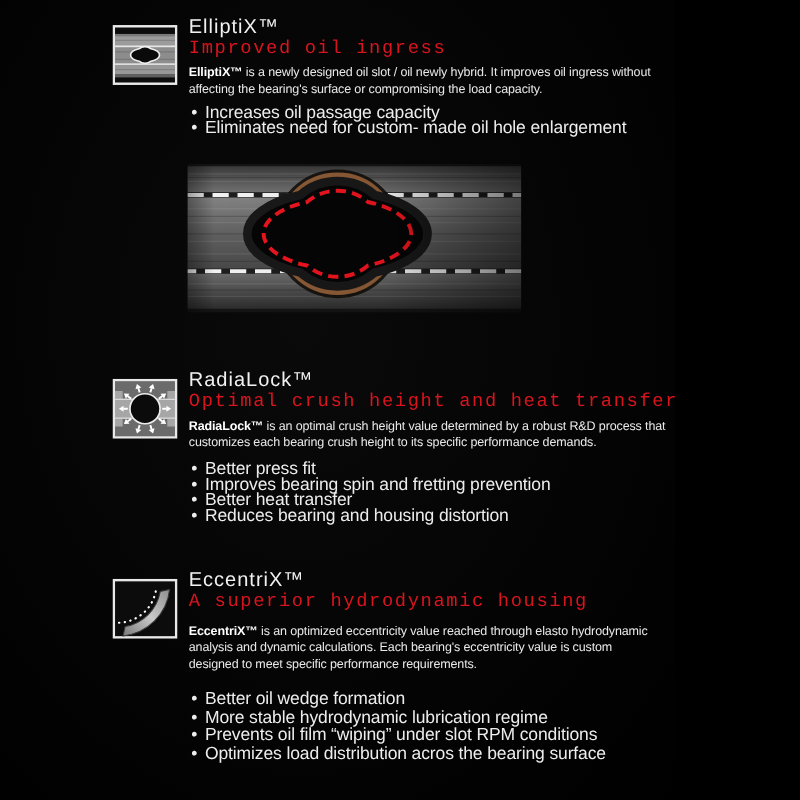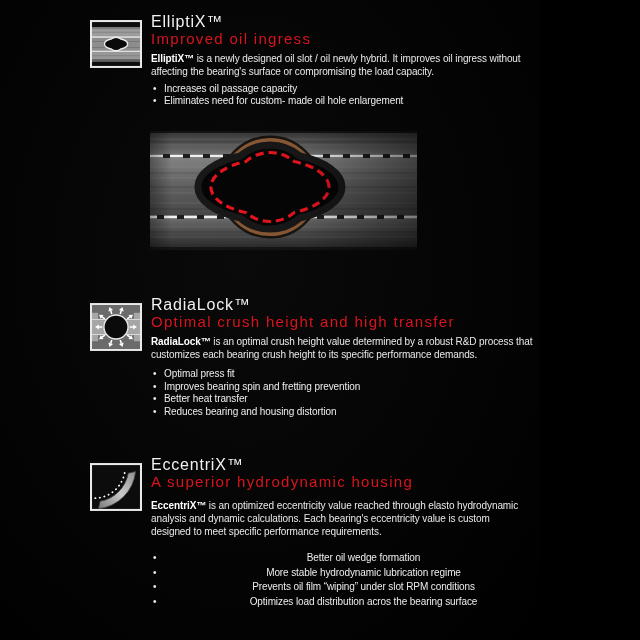--- a/index.html
+++ b/index.html
@@ -16,35 +16,35 @@
   .sec3 .text-col{top:456px;}
   .sec1 .icon-box{top:20px;}
   .sec2 .icon-box{top:303px;}
   .sec3 .icon-box{top:463px;}
   h2{
     margin:0;font-size:16px;line-height:18px;font-weight:400;
     color:#f1f1f1;letter-spacing:0.8px;
   }
   h3{
     margin:0;font-size:15px;line-height:16px;font-weight:400;
-    color:#d8141e;letter-spacing:1.3px;
+    color:#d8141e;letter-spacing:1.3px;font-family:Liberation Mono, monospace;
   }
   p.body{
     margin:5px 0 0 0;font-size:10px;line-height:13px;color:#e9e9e9;
     letter-spacing:-0.1px;white-space:pre-line;
   }
   p.body b{font-weight:700;color:#fff;}
-  ul.bullets{margin:5px 0 0 0;padding:0;list-style:none;font-size:10px;color:#eded ed;}
+  ul.bullets{margin:5px 0 0 0;padding:0;list-style:none;font-size:14px;color:#eded ed;}
   ul.bullets{color:#ededed;}
   ul.bullets li{position:relative;padding-left:13px;line-height:12.4px;letter-spacing:-0.1px;}
   ul.bullets li::before{content:"\2022";position:absolute;left:2px;top:0;color:#ededed;}
   .sec2 ul.bullets{margin-top:7px;}
   .sec2 ul.bullets li{line-height:12.7px;}
   .sec3 p.body{margin-top:9px;}
-  .sec3 ul.bullets{margin-top:13px;text-align:center;}
+  .sec3 ul.bullets{margin-top:13px;}
   .sec3 ul.bullets li{line-height:14.5px;}
   .photo{position:absolute;left:150px;top:131px;width:267px;height:119px;}
 </style>
 </head>
 <body>
 
 <div id="canvas">
 
   <div class="sec1">
     <div class="icon-box">
@@ -161,26 +161,26 @@
           <use href="#arrR" transform="translate(25.5,23.5) rotate(198)"></use>
           <use href="#arrR" transform="translate(25.5,23.5) rotate(234)"></use>
           <use href="#arrR" transform="translate(25.5,23.5) rotate(270)"></use>
           <use href="#arrR" transform="translate(25.5,23.5) rotate(306)"></use>
           <use href="#arrR" transform="translate(25.5,23.5) rotate(342)"></use>
         </g>
       </svg>
     </div>
     <div class="text-col">
       <h2>RadiaLock™</h2>
-      <h3>Optimal crush height and high transfer</h3>
+      <h3>Optimal crush height and heat transfer</h3>
       <p class="body"><b>RadiaLock™</b><span> is an optimal crush height value determined by a robust R&amp;D process that
 customizes each bearing crush height to its specific performance demands.</span></p>
       <ul class="bullets">
 
-      <li>Optimal press fit</li>
+      <li>Better press fit</li>
           <li>Improves bearing spin and fretting prevention</li>
           <li>Better heat transfer</li>
           <li>Reduces bearing and housing distortion</li>
         </ul>
     </div>
   </div>
 
   <div class="sec3">
     <div class="icon-box">
       <svg width="52" height="48" viewBox="0 0 51 47">

